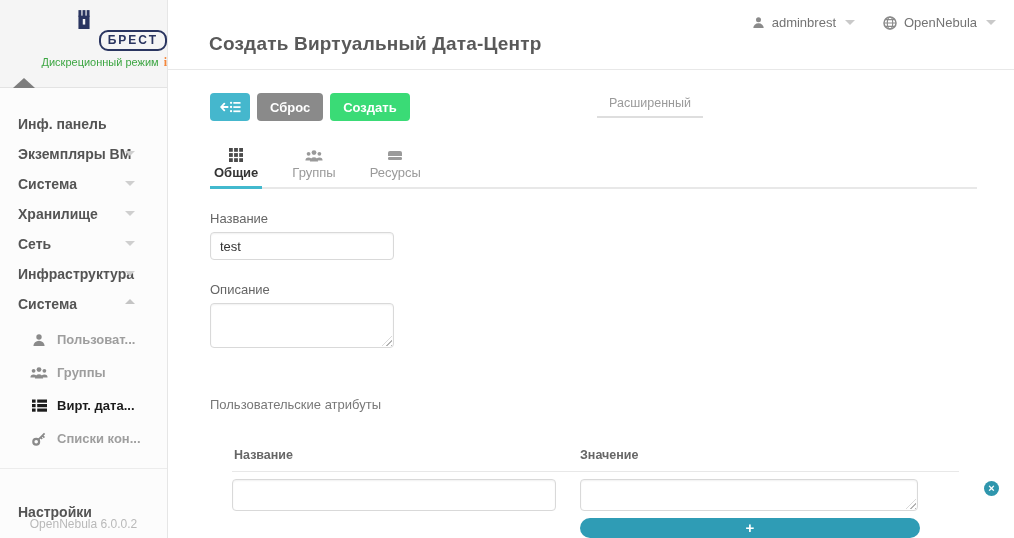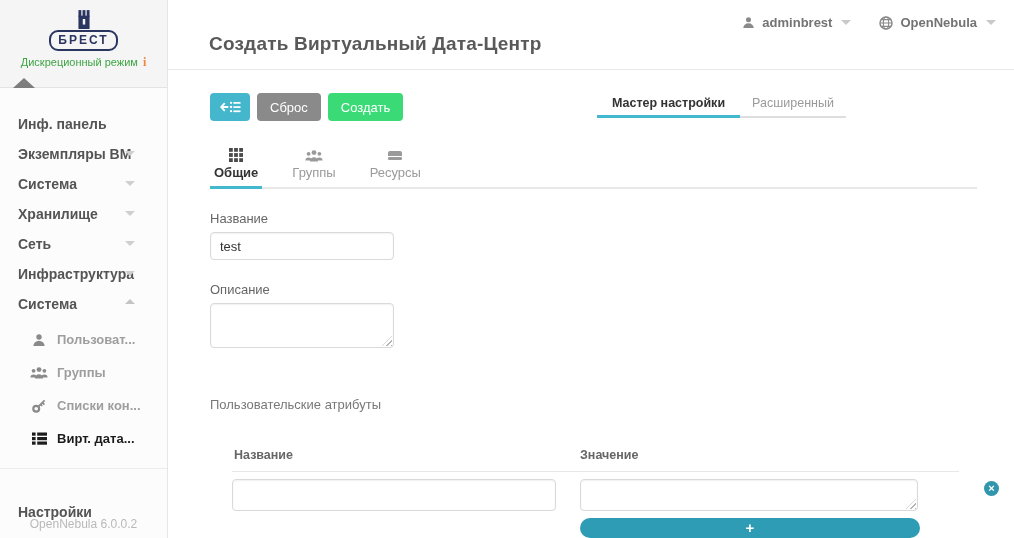--- a/index.html
+++ b/index.html
@@ -4,21 +4,21 @@
 <style>
   * { margin:0; padding:0; box-sizing:border-box; }
   html,body { width:1014px; height:538px; overflow:hidden; background:#fff;
     font-family:"Liberation Sans","DejaVu Sans",sans-serif; }
   .app { display:flex; width:1014px; height:538px; }
 
   
   .sidebar { width:168px; flex:0 0 168px; background:#fcfcfc; border-right:1px solid #e6e6e6;
     position:relative; }
   .sidebar-top { height:88px; background:#f5f5f5; border-bottom:1px solid #e3e3e3;
-    position:relative; text-align:center; padding-top:9px; }
+    position:relative; text-align:right; padding-top:9px; }
   .logo-castle { display:block; margin:0 auto; }
   .logo-box { display:inline-block; border:2px solid #2a3560; border-radius:9px; color:#2a3560;
     font-weight:bold; font-size:12px; letter-spacing:2px; padding:1px 7px 2px; margin-top:1px; }
   .mode-line { margin-top:4px; font-size:11px; color:#3da643; }
   .mode-line .info-i { color:#f4873b; font-weight:bold; font-family:"Liberation Serif",serif;
     margin-left:5px; font-size:12px; }
   .collapse-arrow { position:absolute; left:13px; bottom:-1px; width:0; height:0;
     border-left:11px solid transparent; border-right:11px solid transparent;
     border-bottom:10px solid #7d7d7d; }
 
@@ -41,29 +41,29 @@
   .version { position:absolute; bottom:7px; left:0; width:100%; text-align:center;
     font-size:12px; color:#b9b9b9; }
 
   
   .main { flex:1; display:flex; flex-direction:column; position:relative; background:#fff; }
   .main-header { height:88px; border-bottom:1px solid #e8e8e8; position:relative; }
   .page-title { position:absolute; left:41px; bottom:14px; font-size:19px; font-weight:bold;
     color:#595959; letter-spacing:0.2px; }
   .account { position:absolute; top:15px; right:18px; display:flex; align-items:center; gap:28px;
     font-size:13px; color:#737373; }
-  .acct-group { display:flex; align-items:center; gap:7px; cursor:pointer;font-weight:bold; }
+  .acct-group { display:flex; align-items:center; gap:7px; cursor:pointer; }
   .acct-caret { width:0; height:0; border-left:5px solid transparent; border-right:5px solid transparent;
     border-top:5px solid #c9c9c9; margin-left:2px; }
 
   .content { padding:0 36px 0 42px; position:relative; }
 
   
   .action-row { margin-top:23px; height:28px; display:flex; align-items:center; position:relative; }
-  .btn { height:28px; border:none; border-radius:4px; color:#fff; font-weight:normal; font-size:13px;
+  .btn { height:28px; border:none; border-radius:4px; color:#fff; font-weight:bold; font-size:13px;
     font-family:inherit; cursor:pointer; display:flex; align-items:center; justify-content:center; }
   .btn-back { width:40px; background:#45b7cd; margin-right:7px; }
   .btn-reset { background:#8a8a8a; padding:0 13px; margin-right:7px; }
   .btn-create { background:#3adb76; padding:0 13px; }
   .mode-tabs { position:absolute; left:387px; top:-2px; display:flex; }
   .mode-tab { height:27px; display:flex; align-items:center; justify-content:center;
     font-size:12.5px; cursor:pointer; }
   .mode-tab.active { width:143px; color:#333; font-weight:bold; border-bottom:3px solid #42b9ce; }
   .mode-tab.inactive { width:106px; color:#9a9a9a; border-bottom:2px solid #dedede;
     padding-bottom:1px; }
@@ -176,41 +176,41 @@
               <circle cx="3.6" cy="4.8" r="1.9"></circle>
                 <path d="M0.4,11.6 a3.2,3.2 0 0 1 6.4,0 z"></path>
               <circle cx="14.4" cy="4.8" r="1.9"></circle>
                 <path d="M11.2,11.6 a3.2,3.2 0 0 1 6.4,0 z"></path>
               <circle cx="9" cy="3.6" r="2.4"></circle>
                 <path d="M4.9,12.4 a4.1,4.2 0 0 1 8.2,0 z"></path>
             </svg>
           </span>
           <span>Группы</span>
         </div>
-        <div class="sub-item">
-          <span class="ico">
-            <svg width="14" height="14" viewBox="0 0 14 14" fill="none" stroke="currentColor">
-              <circle cx="4.2" cy="9.8" r="2.9" stroke-width="2.2"></circle>
-              <path d="M6.6,7.4 L12.6,1.4 M10.4,3.6 l2,2 M8.6,5.4 l1.6,1.6" stroke-width="1.7"></path>
-            </svg>
-          </span>
-          <span>Списки кон...</span>
-        </div>
         <div class="sub-item active">
           <span class="ico">
             <svg width="15" height="13" viewBox="0 0 15 13" fill="currentColor">
               <rect x="0" y="0.5" width="3.6" height="3.2"></rect>
                 <rect x="5.2" y="0.5" width="9.8" height="3.2"></rect>
               <rect x="0" y="5" width="3.6" height="3.2"></rect>
                 <rect x="5.2" y="5" width="9.8" height="3.2"></rect>
               <rect x="0" y="9.5" width="3.6" height="3.2"></rect>
                 <rect x="5.2" y="9.5" width="9.8" height="3.2"></rect>
             </svg>
           </span>
           <span>Вирт. дата...</span>
+        </div>
+        <div class="sub-item">
+          <span class="ico">
+            <svg width="14" height="14" viewBox="0 0 14 14" fill="none" stroke="currentColor">
+              <circle cx="4.2" cy="9.8" r="2.9" stroke-width="2.2"></circle>
+              <path d="M6.6,7.4 L12.6,1.4 M10.4,3.6 l2,2 M8.6,5.4 l1.6,1.6" stroke-width="1.7"></path>
+            </svg>
+          </span>
+          <span>Списки кон...</span>
         </div>
       </div>
 
       <div class="menu-item settings-item">
         <span>Настройки</span>
       </div>
     </nav>
 
     <div class="version">OpenNebula 6.0.0.2</div>
   </aside>
@@ -255,21 +255,20 @@
             <circle cx="11.6" cy="7" r="1.2" fill="#fff"></circle>
               <rect x="14" y="6.2" width="7.5" height="1.8" fill="#fff"></rect>
             <circle cx="11.6" cy="11.4" r="1.2" fill="#fff"></circle>
               <rect x="14" y="10.6" width="7.5" height="1.8" fill="#fff"></rect>
           </svg>
         </button>
         <button class="btn btn-reset">Сброс</button>
         <button class="btn btn-create">Создать</button>
 
         <div class="mode-tabs">
-          <div class="mode-tab active">Мастер настройки</div>
           <div class="mode-tab inactive">Расширенный</div>
         </div>
       </div>
 
       
       <div class="section-tabs">
         <div class="sec-tab active">
           <span class="ico">
             <svg width="14" height="14" viewBox="0 0 14 14" fill="currentColor">
               <rect x="0" y="0" width="3.8" height="3.8"></rect>

